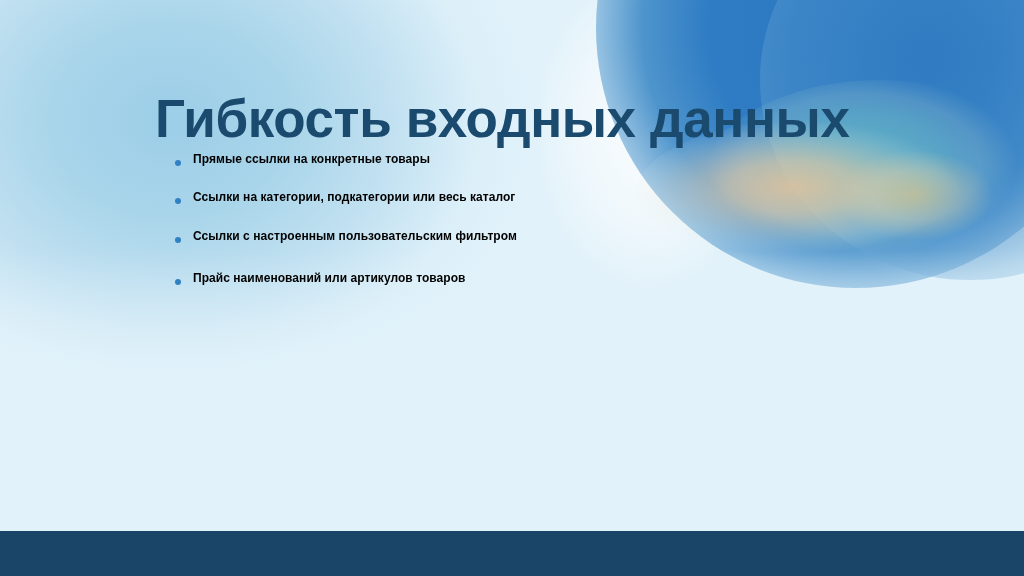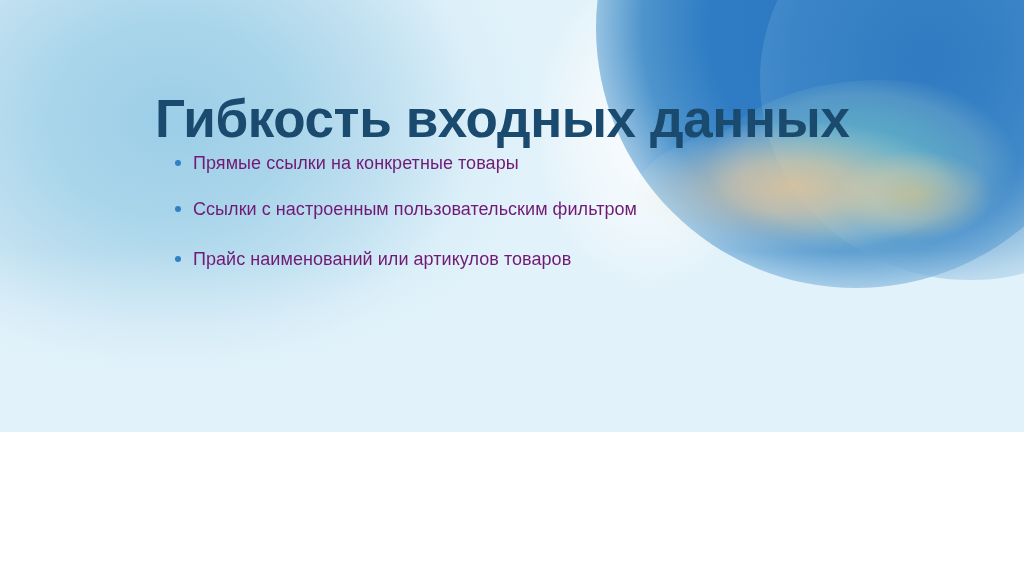--- a/index.html
+++ b/index.html
@@ -9,21 +9,21 @@
   body {
     width: 1024px;
     height: 576px;
     overflow: hidden;
     font-family: "Liberation Sans", sans-serif;
   }
 
   #slide {
     position: relative;
     width: 1024px;
-    height: 432px;
+    height: 576px;
     background: #e2f2fa;
     overflow: hidden;
   }
 
   
 
   .bg-layer {
     position: absolute;
     pointer-events: none;
   }
@@ -168,25 +168,25 @@
     width: 640px;
     margin: 0;
     padding: 0;
     list-style: none;
   }
 
   .bullet-item {
     position: relative;
     padding-left: 19px;
     margin-bottom: 23px;
-    font-size: 18px;
-    font-weight: normal;
+    font-size: 12px;
+    font-weight: bold;
     line-height: 1.28;
     letter-spacing: 0.05px;
-    color: #701a75;
+    color: #000000;
   }
 
   .bullet-item:last-child {
     margin-bottom: 0;
   }
 
   .bullet-dot {
     position: absolute;
     left: 1px;
     top: 8px;
@@ -235,20 +235,24 @@
 
     <h1 id="slide-title">Гибкость входных данных</h1>
 
     <ul id="bullet-list">
 
       <li class="bullet-item">
         <span class="bullet-dot"></span>
         <span class="bullet-text">Прямые ссылки на конкретные товары</span>
       </li>
 
+      <li class="bullet-item">
+        <span class="bullet-dot"></span>
+        <span class="bullet-text">Ссылки на категории, подкатегории или весь каталог</span>
+      </li>
 
       <li class="bullet-item is-wrapped is-tight-above">
         <span class="bullet-dot"></span>
         <span class="bullet-text">Ссылки с настроенным пользовательским фильтром</span>
       </li>
 
       <li class="bullet-item">
         <span class="bullet-dot"></span>
         <span class="bullet-text">Прайс наименований или артикулов товаров</span>
       </li>

